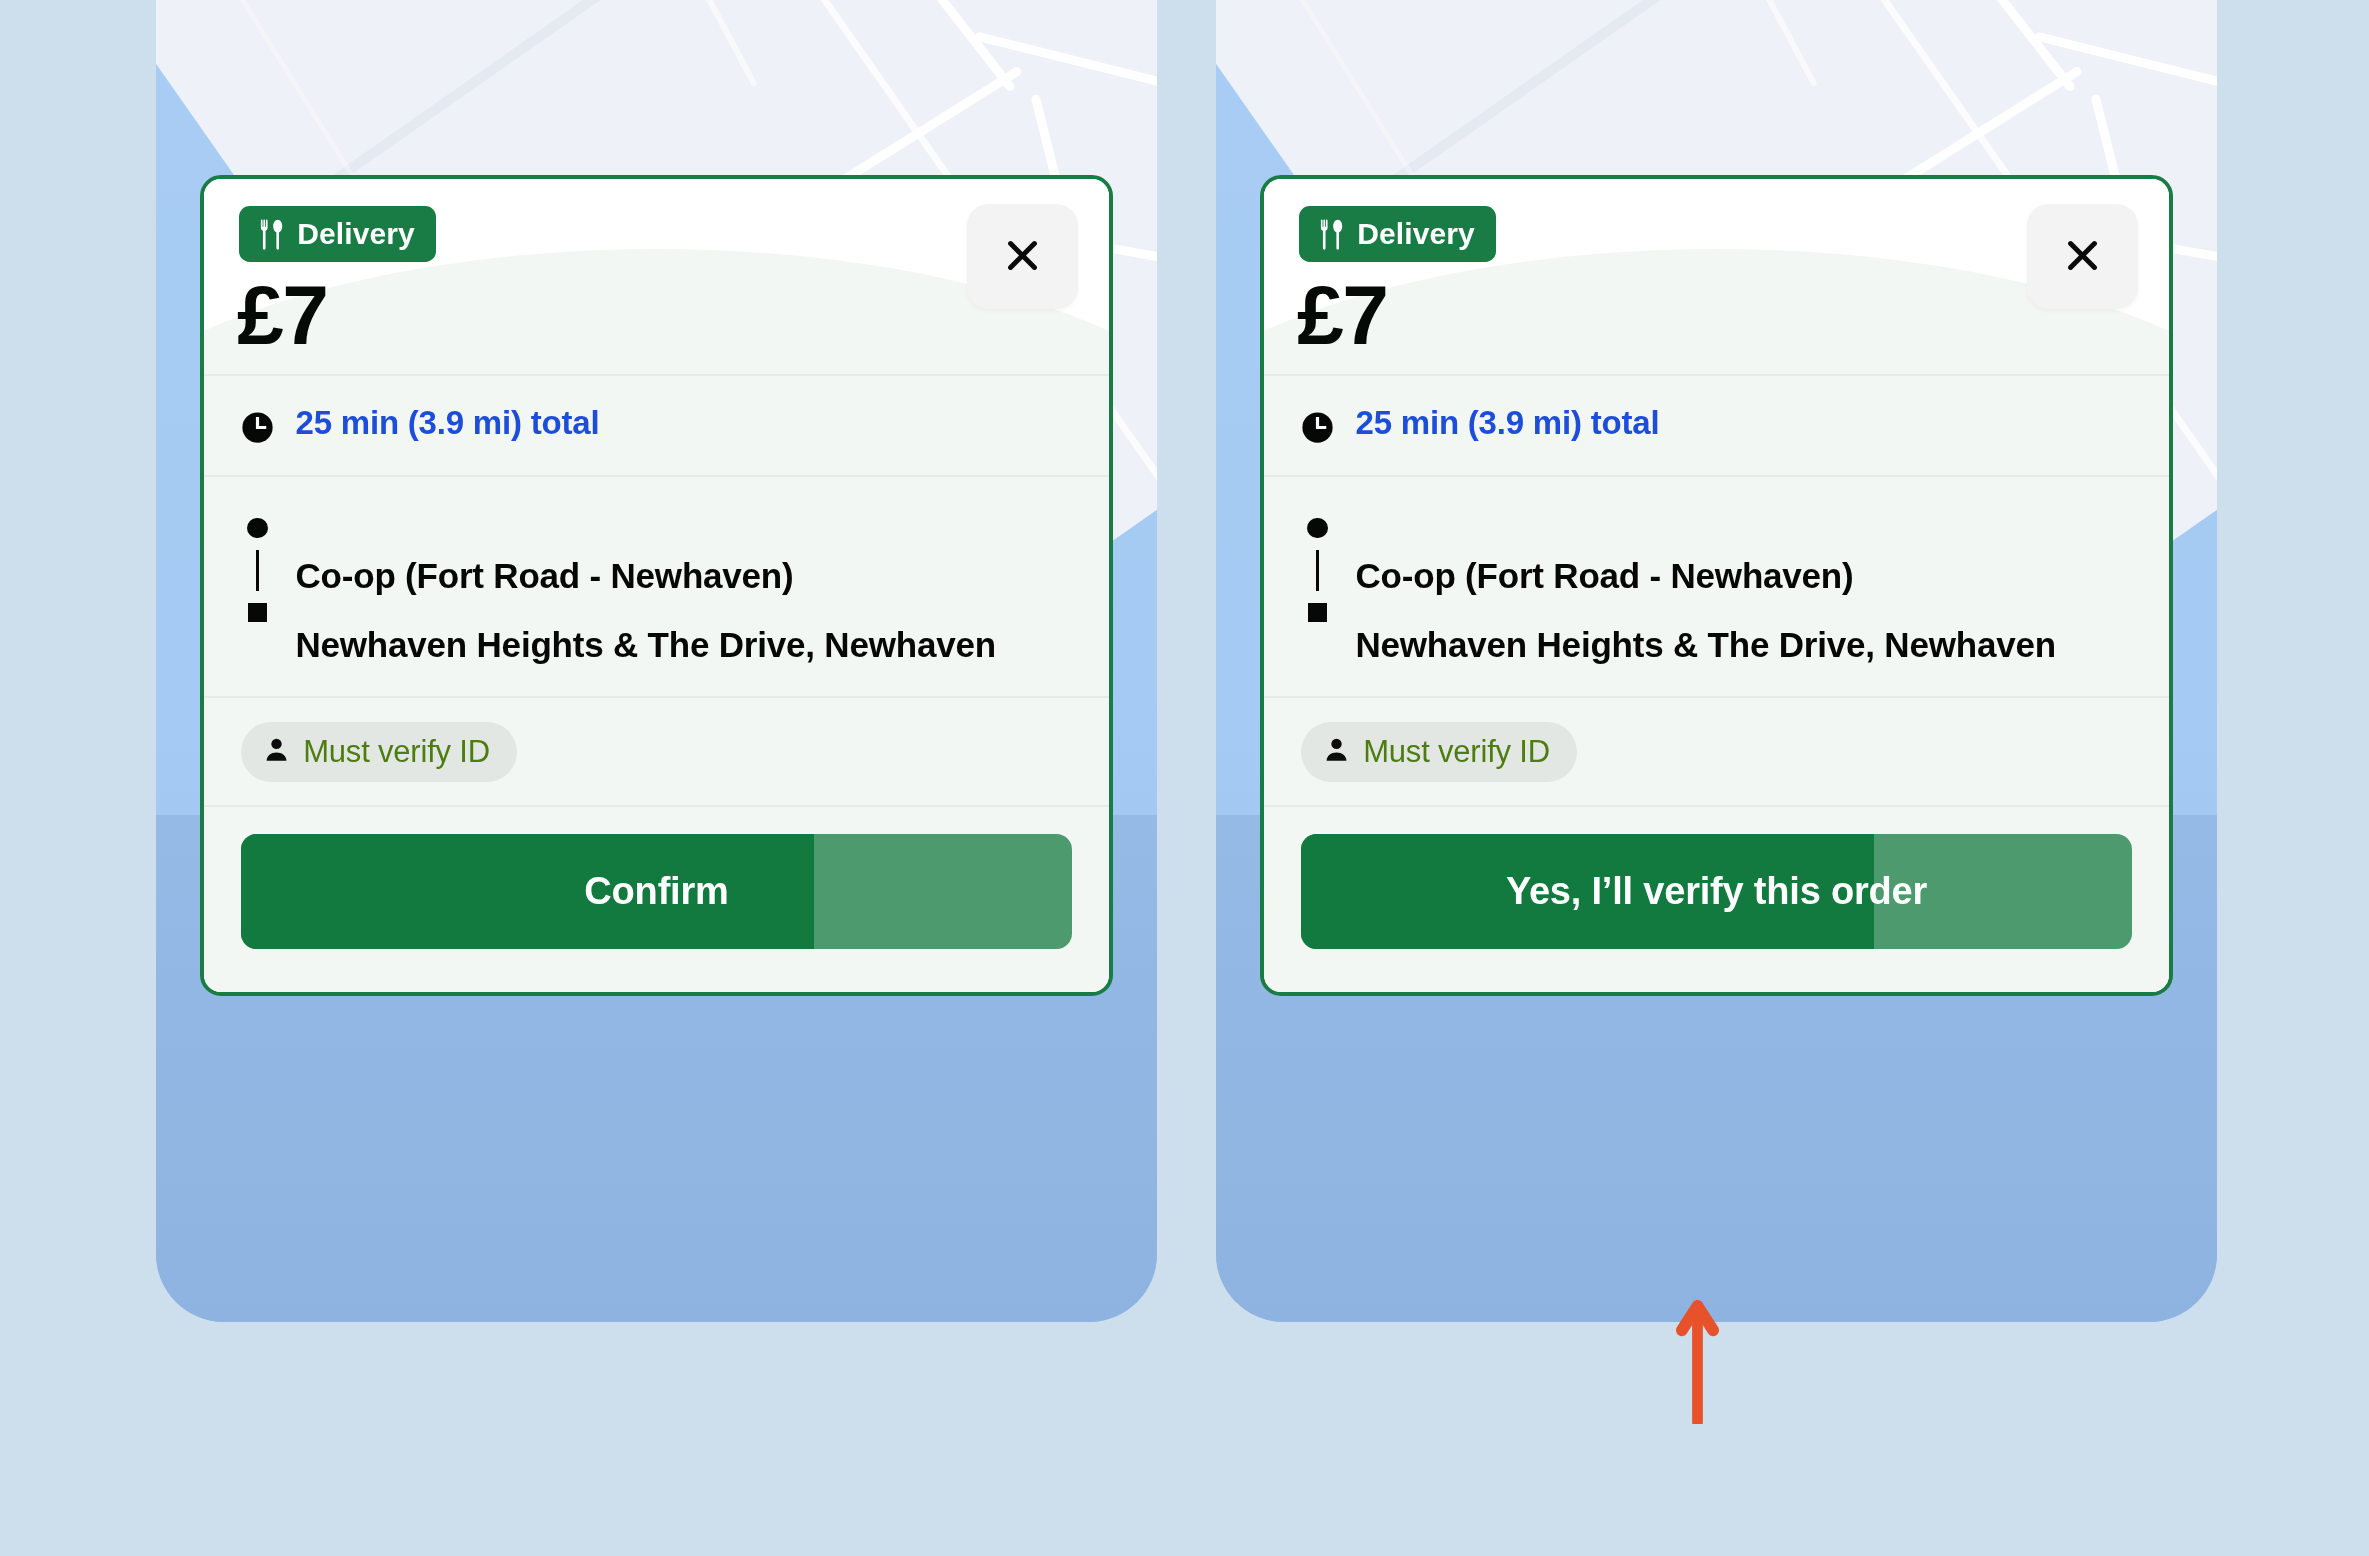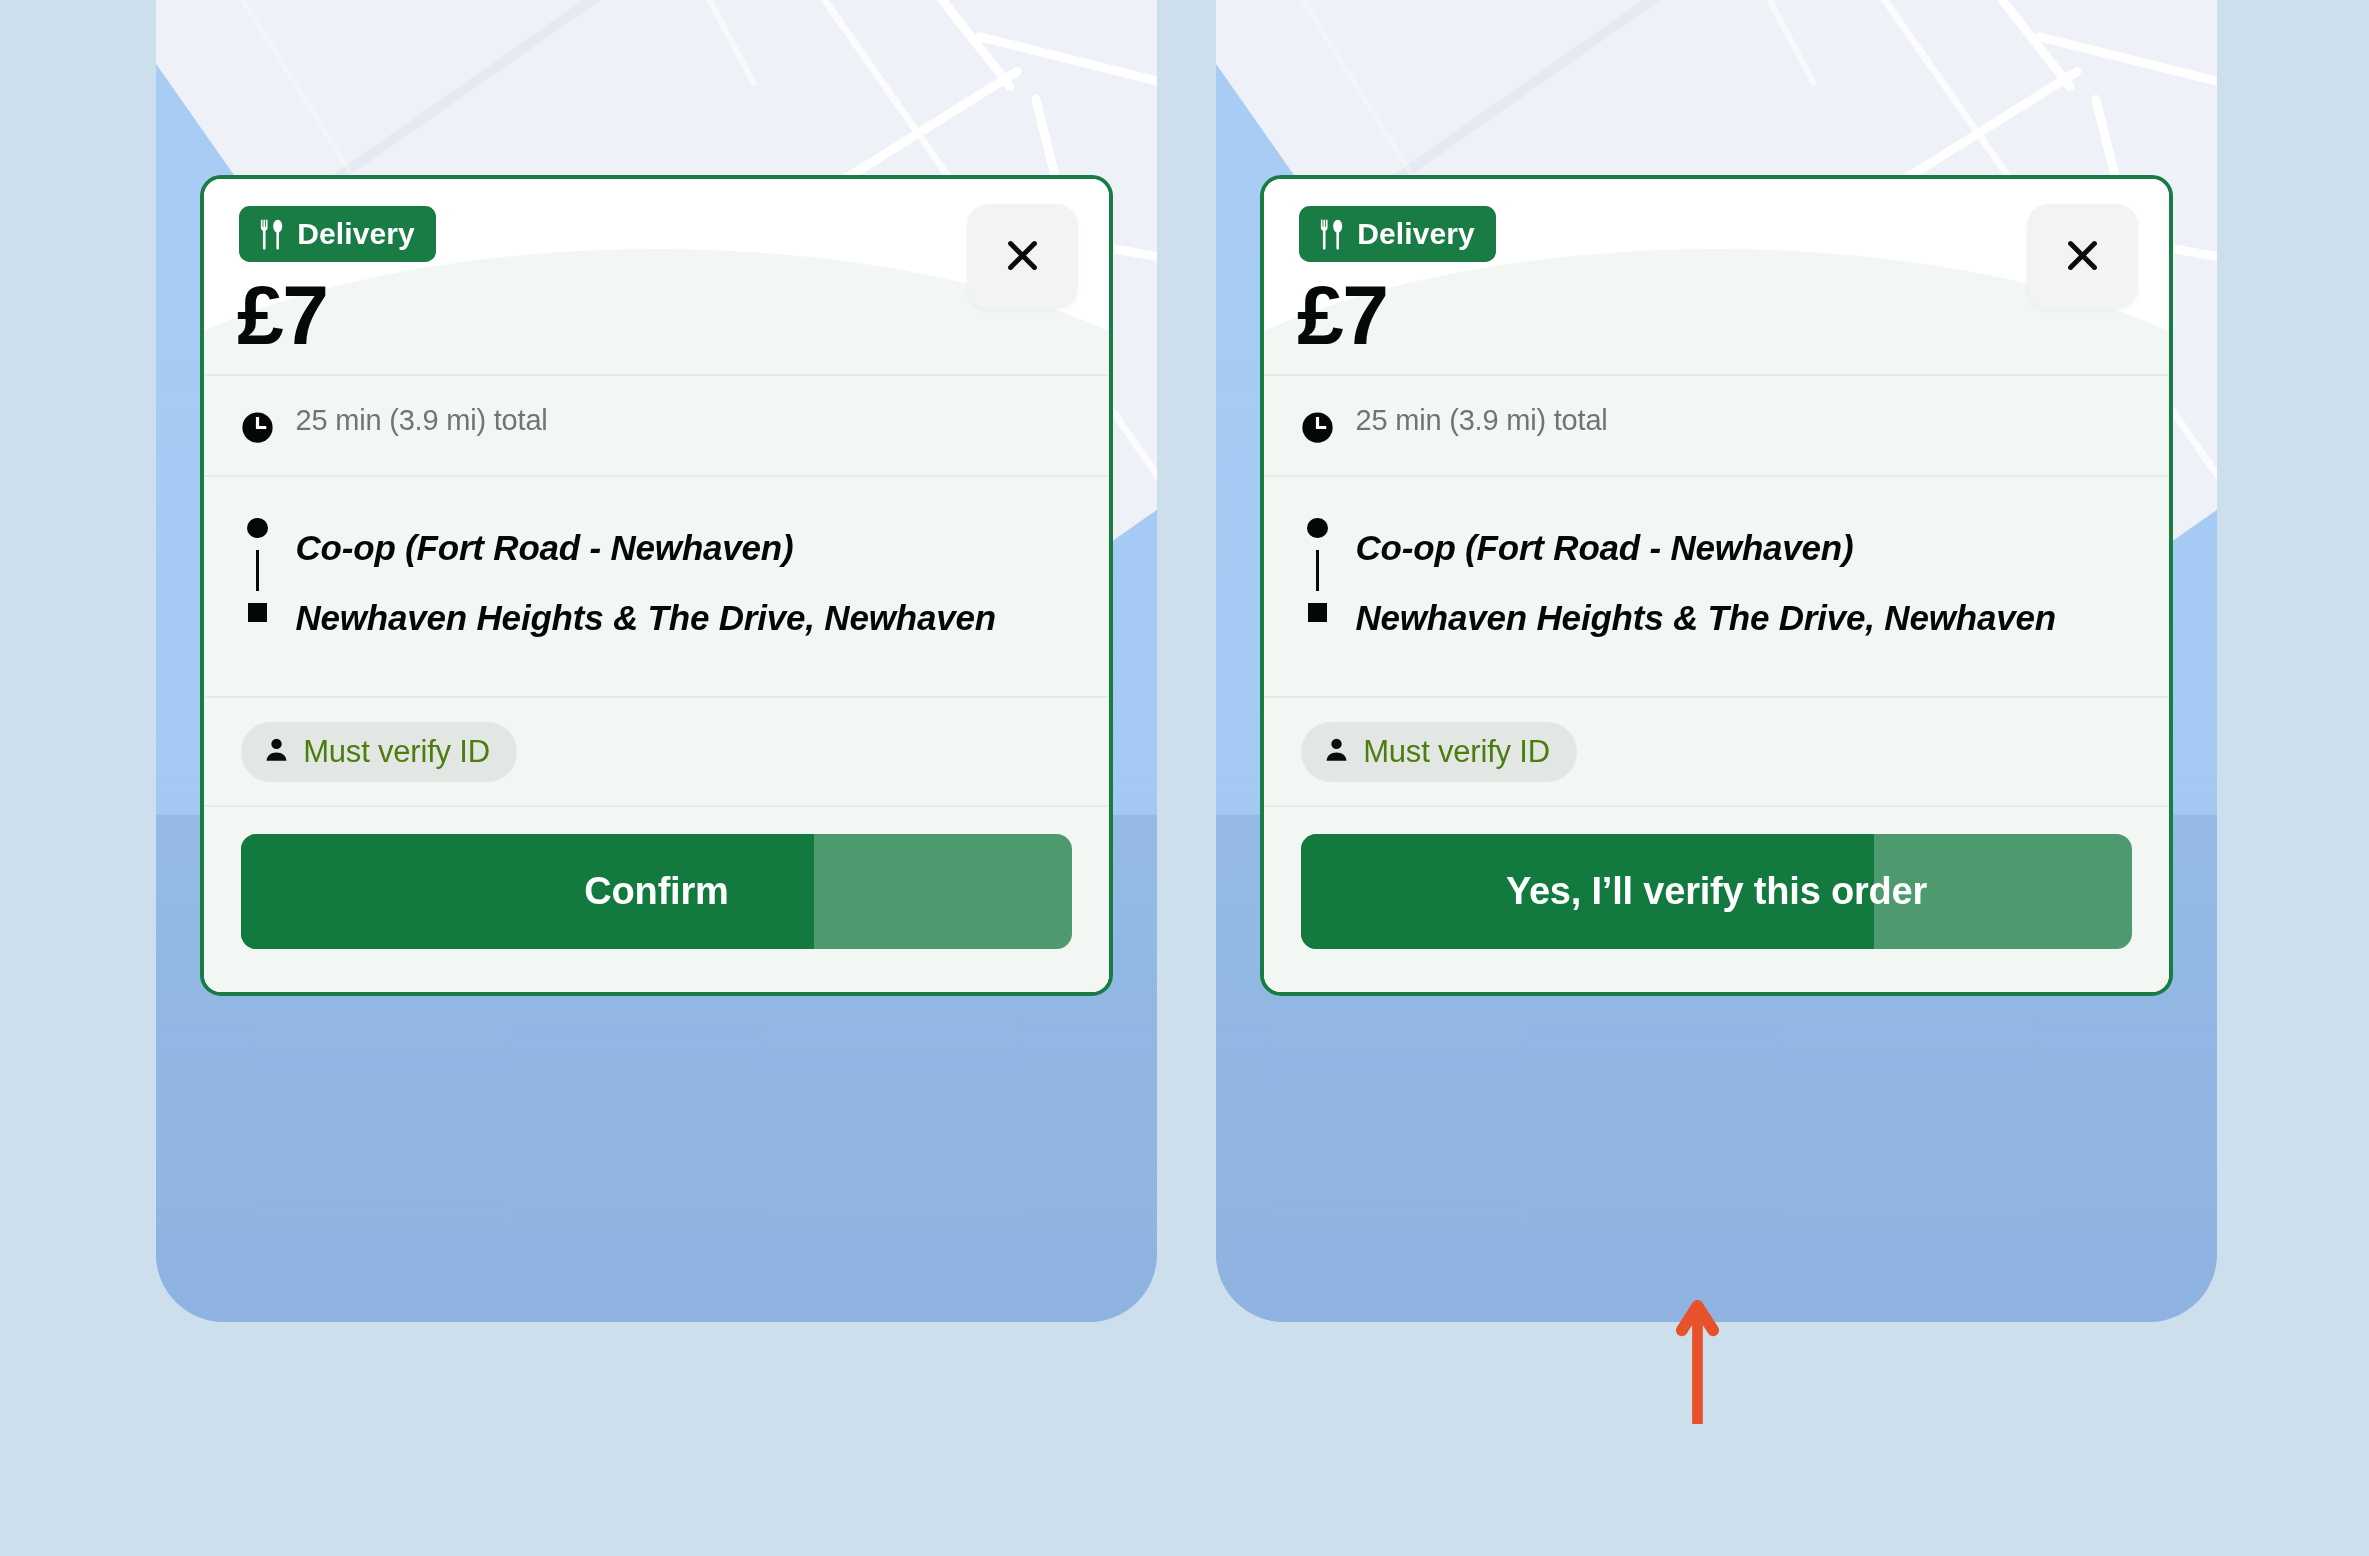--- a/index.html
+++ b/index.html
@@ -166,30 +166,30 @@
   .card-body { background: #f2f7f4; }
 
   .row {
     border-top: 2px solid #e6ebe8;
     padding: 27px 37px;
     display: flex;
     align-items: flex-start;
     gap: 21.5px;
   }
   .row-text {
-    font-size: 29px;
-    font-weight: 400;
-    color: #737373;
+    font-size: 33px;
+    font-weight: 700;
+    color: #1d4ed8;
     line-height: 1.22;
     letter-spacing: -0.2px;
   }
 
   .clock-icon { width: 33px; height: 33px; flex: 0 0 auto; margin-top: 7.8px; }
 
-  .route-row { padding: 23.4px 37px 29px; display: flex; gap: 21.5px; align-items: center; font-style: italic; }
+  .route-row { padding: 23.4px 37px 29px; display: flex; gap: 21.5px; align-items: flex-end; }
   .route-rail {
     position: relative;
     width: 33px;
     flex: 0 0 33px;
     display: flex;
     flex-direction: column;
     align-items: center;
   }
   .dot-circle { width: 20.5px; height: 20.5px; border-radius: 50%; background: #050806; margin-top: 17.6px; }
   .rail-line  { width: 3.9px; flex: 1 1 auto; background: #050806; margin: 11.7px 0 11.7px; min-height: 41px; }

